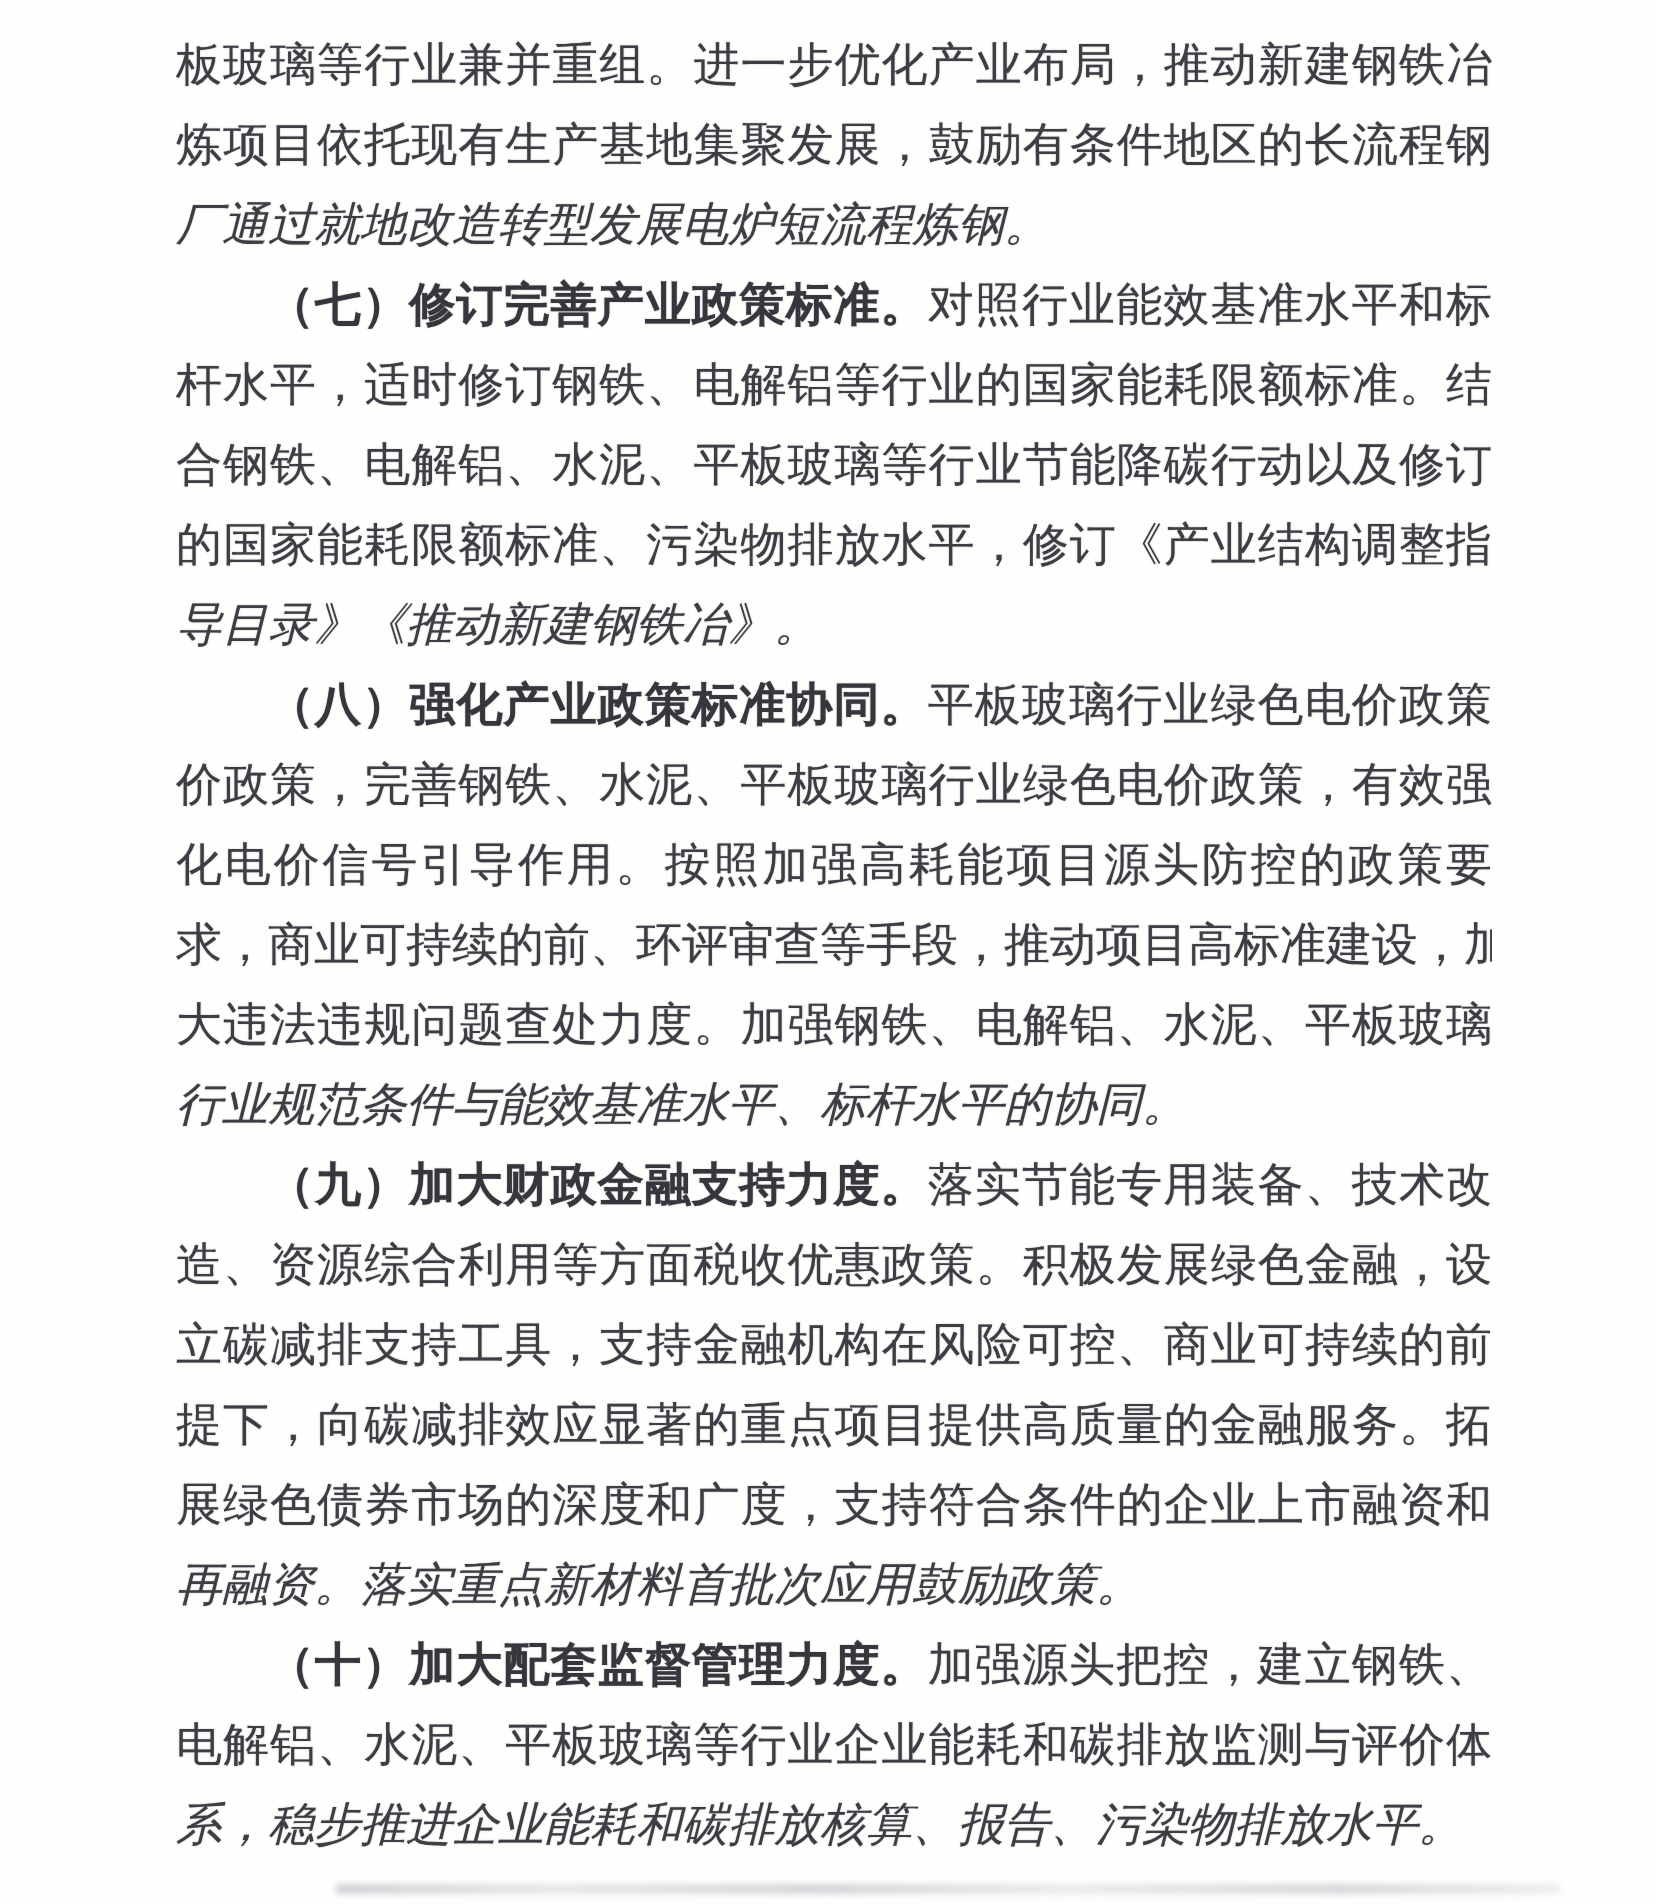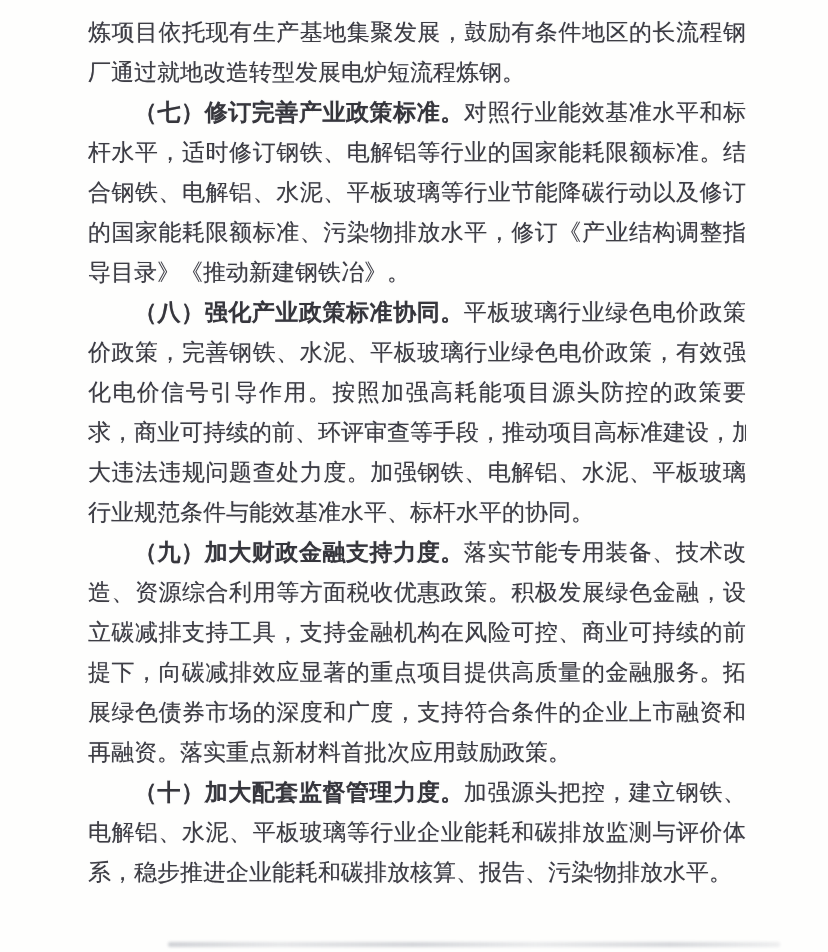--- a/index.html
+++ b/index.html
@@ -31,20 +31,21 @@
     text-align: justify;
     text-align-last: justify;
     text-justify: inter-character;
     white-space: nowrap;
   }
   .line.indent {
     text-indent: 46px;
   }
   .line.last {
     text-align-last: left;
+    font-style: italic;
   }
   .b {
     font-weight: 700;
     color: #36363c;
   }
   
   .scan-artifact {
     position: absolute;
     left: 168px;
     top: 942px;
@@ -60,20 +61,21 @@
     filter: blur(1.6px);
     border-radius: 2px;
   }
 </style>
 </head>
 <body>
 
 <div class="page">
 
   <div class="para">
+    <div class="line"><span>板玻璃等行业兼并重组。进一步优化产业布局，推动新建钢铁冶</span></div>
     <div class="line">炼项目依托现有生产基地集聚发展，鼓励有条件地区的长流程钢</div>
     <div class="line last">厂通过就地改造转型发展电炉短流程炼钢。</div>
   </div>
 
   <div class="para">
     <div class="line indent"><span class="b">（七）修订完善产业政策标准。</span><span>对照行业能效基准水平和标</span></div>
     <div class="line">杆水平，适时修订钢铁、电解铝等行业的国家能耗限额标准。结</div>
     <div class="line">合钢铁、电解铝、水泥、平板玻璃等行业节能降碳行动以及修订</div>
     <div class="line">的国家能耗限额标准、污染物排放水平，修订《产业结构调整指</div>
     <div class="line last">导目录》《推动新建钢铁冶》。</div>

